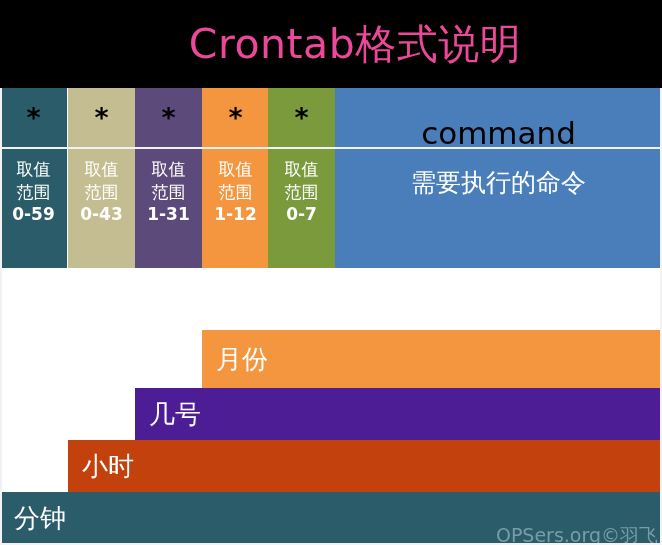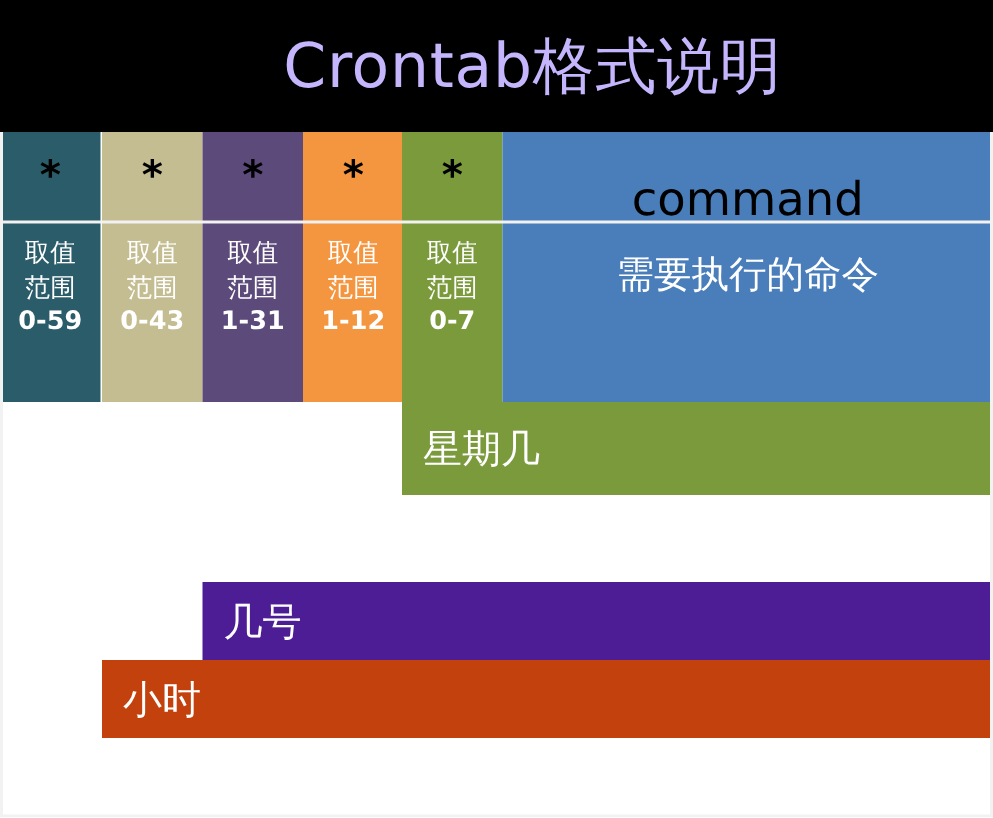--- a/index.html
+++ b/index.html
@@ -26,21 +26,21 @@
     left: 0;
     top: 0;
     width: 662px;
     height: 88px;
     background: #000000;
     display: flex;
     align-items: center;
     justify-content: center;
   }
   .title-text {
-    color: #c4b5fd;
+    color: #ec4899;
     font-size: 41px;
     line-height: 1;
     letter-spacing: 0.5px;
     font-weight: 400;
     white-space: nowrap;
     margin-left: 48px;
   }
 
   
   .grid {
@@ -285,28 +285,32 @@
     </div>
 
     <div class="cmd-col">
       <div class="cmd-head">command</div>
       <div class="cmd-body">需要执行的命令</div>
     </div>
 
     <div class="row-sep"></div>
   </div>
 
+  <div class="step minute" style="background:#2a5c69">
+    <span class="step-label">分钟</span>
+    <span class="watermark">OPSers.org©羽飞</span>
+  </div>
 
   <div class="step hour" style="background:#c2410c">
     <span class="step-label">小时</span>
   </div>
 
   <div class="step day" style="background:#4c1d95">
     <span class="step-label">几号</span>
   </div>
 
-
-  <div class="step week" style="background:#7a9a3c">
-    <span class="step-label">星期几</span>
-  </div>
+  <div class="step month" style="background:#f4953f">
+    <span class="step-label">月份</span>
+  </div>
+
 
   <div class="frame"></div>
 </div>
 
 </body></html>

